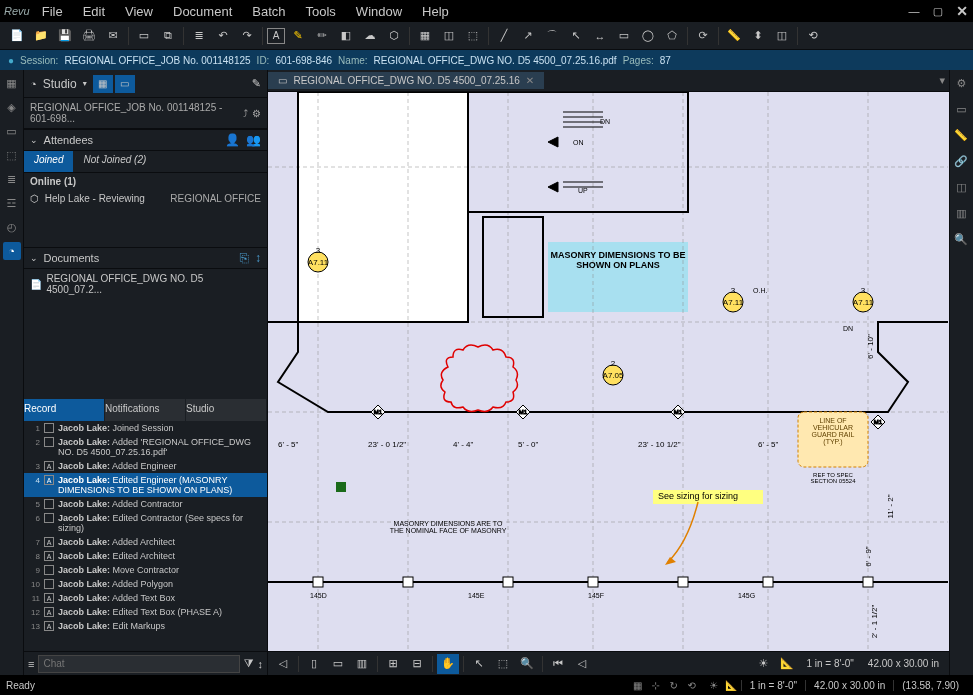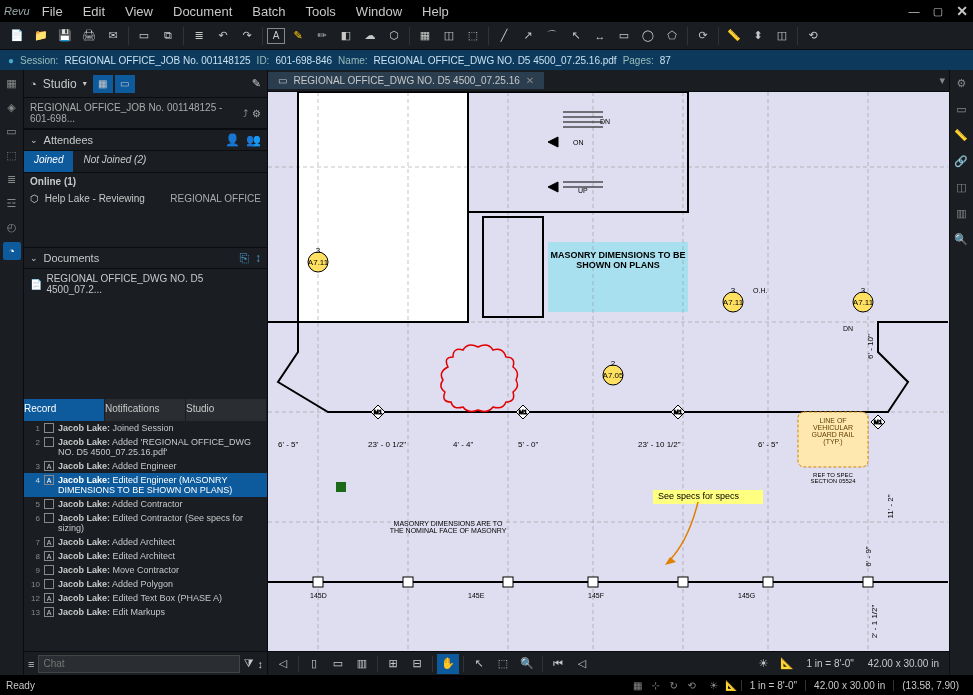--- a/index.html
+++ b/index.html
@@ -263,20 +263,25 @@
           <span class="num">9</span>
           <span class="ico"></span>
           <span class="txt"><span class="usr">Jacob Lake:</span> Move Contractor</span>
         </div>
         <div class="rec-item">
           <span class="num">10</span>
           <span class="ico"></span>
           <span class="txt"><span class="usr">Jacob Lake:</span> Added Polygon</span>
         </div>
         <div class="rec-item">
+          <span class="num">11</span>
+          <span class="ico">A</span>
+          <span class="txt"><span class="usr">Jacob Lake:</span> Added Text Box</span>
+        </div>
+        <div class="rec-item">
           <span class="num">12</span>
           <span class="ico">A</span>
           <span class="txt"><span class="usr">Jacob Lake:</span> Edited Text Box (PHASE A)</span>
         </div>
         <div class="rec-item">
           <span class="num">13</span>
           <span class="ico">A</span>
           <span class="txt"><span class="usr">Jacob Lake:</span> Edit Markups</span>
         </div>
       </div>
@@ -392,21 +397,21 @@
               <polygon points="0,-7 7,0 0,7 -7,0"></polygon>
               <text y="2">M1</text>
             </g>
         </g>
       </svg>
 
       <div style="position:absolute;left:280px;top:158px;width:140px;text-align:center;font-size:9px;font-weight:bold;color:#000">MASONRY DIMENSIONS TO BE SHOWN ON PLANS</div>
       <div style="position:absolute;left:120px;top:428px;width:120px;font-size:7px;color:#000;text-align:center">MASONRY DIMENSIONS ARE TO THE NOMINAL FACE OF MASONRY</div>
       <div style="position:absolute;left:534px;top:325px;width:62px;font-size:7px;color:#604000;text-align:center">LINE OF VEHICULAR GUARD RAIL (TYP.)</div>
       <div style="position:absolute;left:534px;top:380px;width:62px;font-size:6px;color:#000;text-align:center">REF TO SPEC SECTION 05524</div>
-      <div style="position:absolute;left:390px;top:399px;font-size:9px;color:#000">See specs for specs</div>
+      <div style="position:absolute;left:390px;top:399px;font-size:9px;color:#000">See sizing for sizing</div>
 
       <div style="position:absolute;left:10px;top:348px;font-size:8px;color:#000">6' - 5"</div>
       <div style="position:absolute;left:100px;top:348px;font-size:8px;color:#000">23' - 0 1/2"</div>
       <div style="position:absolute;left:185px;top:348px;font-size:8px;color:#000">4' - 4"</div>
       <div style="position:absolute;left:250px;top:348px;font-size:8px;color:#000">5' - 0"</div>
       <div style="position:absolute;left:370px;top:348px;font-size:8px;color:#000">23' - 10 1/2"</div>
       <div style="position:absolute;left:490px;top:348px;font-size:8px;color:#000">6' - 5"</div>
       <div style="position:absolute;left:590px;top:525px;font-size:8px;color:#000;transform:rotate(-90deg)">2' - 1 1/2"</div>
       <div style="position:absolute;left:590px;top:250px;font-size:8px;color:#000;transform:rotate(-90deg)">6' - 10"</div>
       <div style="position:absolute;left:590px;top:460px;font-size:8px;color:#000;transform:rotate(-90deg)">6' - 9"</div>

